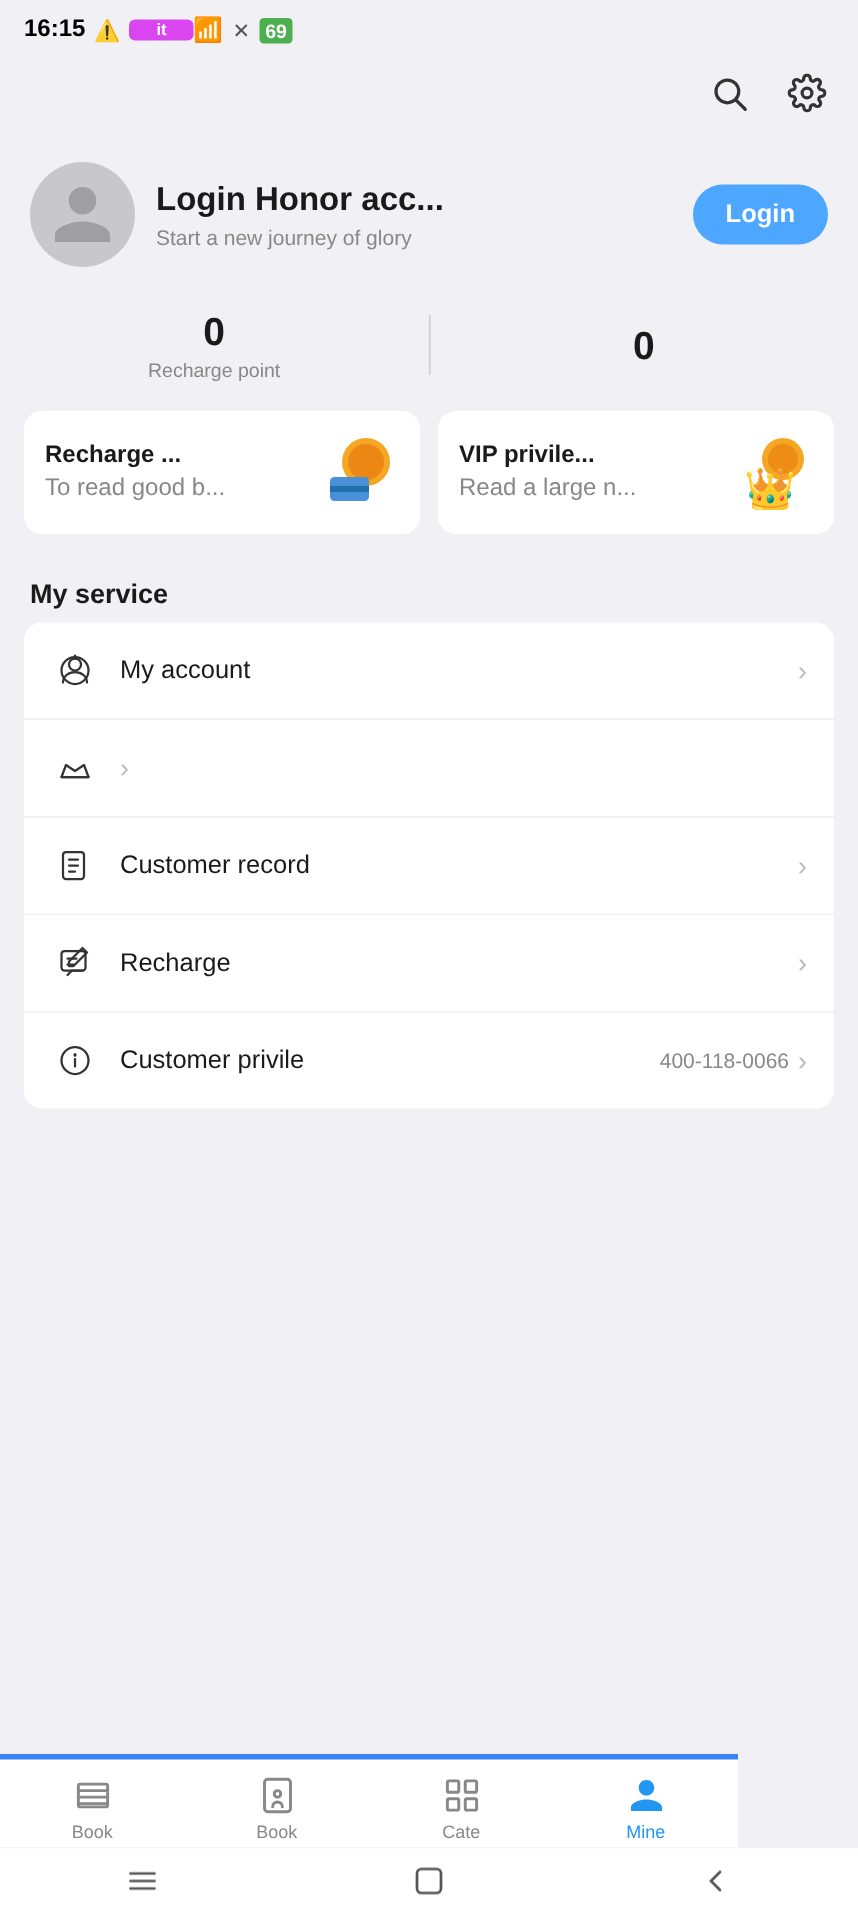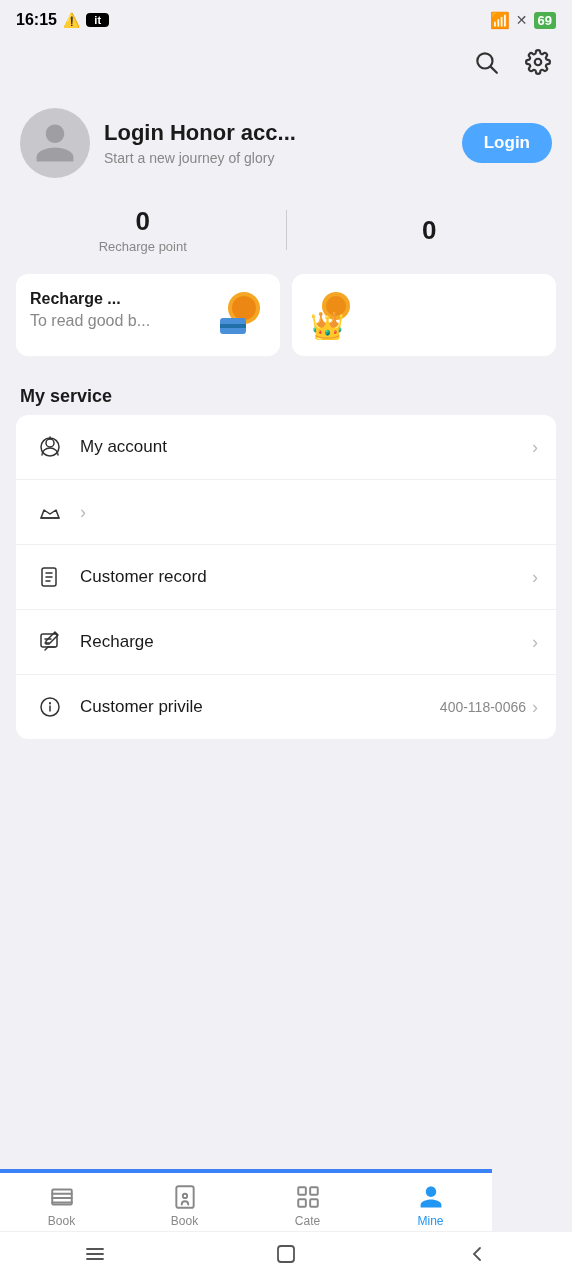--- a/index.html
+++ b/index.html
@@ -9,21 +9,21 @@
       min-height: 1280px;
       background: #f0f0f5;
       font-family: -apple-system, "Helvetica Neue", Arial, sans-serif;
       position: relative;
       overflow-x: hidden;
     }
 
     
     .status-bar {
       display: flex;
-      justify-content: space-between;
+      justify-content: flex-start;
       align-items: center;
       padding: 8px 16px;
       background: #f0f0f5;
       height: 40px;
     }
     .status-left {
       display: flex;
       align-items: center;
       gap: 6px;
       font-size: 16px;
@@ -145,21 +145,21 @@
       display: flex;
       gap: 12px;
       padding: 0 16px 20px;
     }
     .card {
       flex: 1;
       background: white;
       border-radius: 12px;
       padding: 16px 14px;
       display: flex;
-      align-items: flex-start;
+      align-items: center;
       justify-content: space-between;
       cursor: pointer;
       min-height: 80px;
     }
     .card-text {}
     .card-title {
       font-size: 16px;
       font-weight: 700;
       color: #1a1a1a;
       margin-bottom: 4px;
@@ -270,21 +270,21 @@
 
     .spacer { height: 160px; }
   </style>
 </head>
 <body>
 
 <div class="status-bar">
   <div class="status-left">
     <span>16:15</span>
     <span style="font-size:14px;">⚠️</span>
-    <span style="background:#000000;color:white;border-radius:4px;padding:1px 8px;font-size:11px;font-weight:bold;">it</span>
+    <span style="background:#d946ef;color:white;border-radius:4px;padding:1px 18px;font-size:11px;font-weight:bold;">it</span>
   </div>
   <div class="status-right">
     <span style="font-size:16px;">📶</span>
     <span style="font-size:14px;color:#555;">✕</span>
     <span class="battery-icon">69</span>
   </div>
 </div>
 
 <div class="top-nav">
   <div class="nav-icon">
@@ -338,20 +338,24 @@
         <ellipse cx="28" cy="18" rx="16" ry="16" fill="#f5a623"></ellipse>
         <ellipse cx="28" cy="18" rx="12" ry="12" fill="#e8730a" opacity="0.6"></ellipse>
 
         <rect x="4" y="28" width="26" height="16" rx="3" fill="#4a90d9"></rect>
         <rect x="4" y="34" width="26" height="4" fill="#2070a9"></rect>
       </svg>
     </div>
   </div>
 
   <div class="card">
+    <div class="card-text">
+      <div class="card-title">VIP privile...</div>
+      <div class="card-subtitle">Read a large n...</div>
+    </div>
     <div class="card-icon">
       <svg width="50" height="50" viewBox="0 0 50 50">
 
         <ellipse cx="30" cy="16" rx="14" ry="14" fill="#f5a623"></ellipse>
         <ellipse cx="30" cy="16" rx="10" ry="10" fill="#e8730a" opacity="0.5"></ellipse>
 
         <text x="4" y="46" font-size="28" fill="#e8730a">👑</text>
       </svg>
     </div>
   </div>

